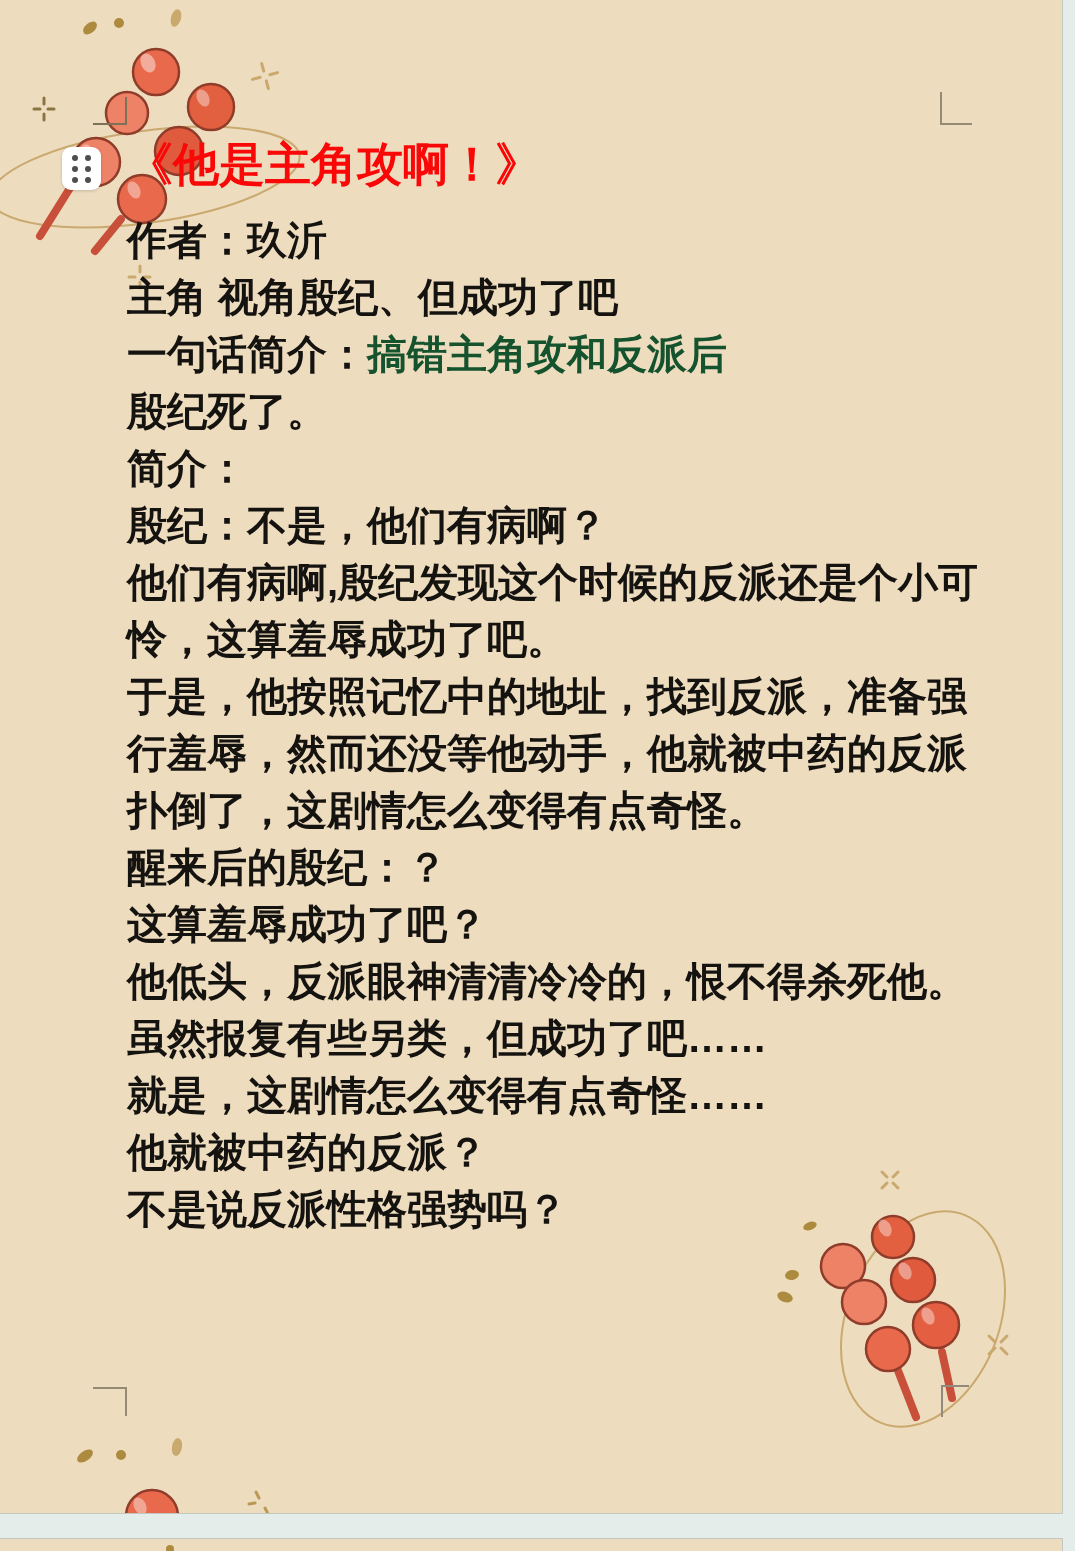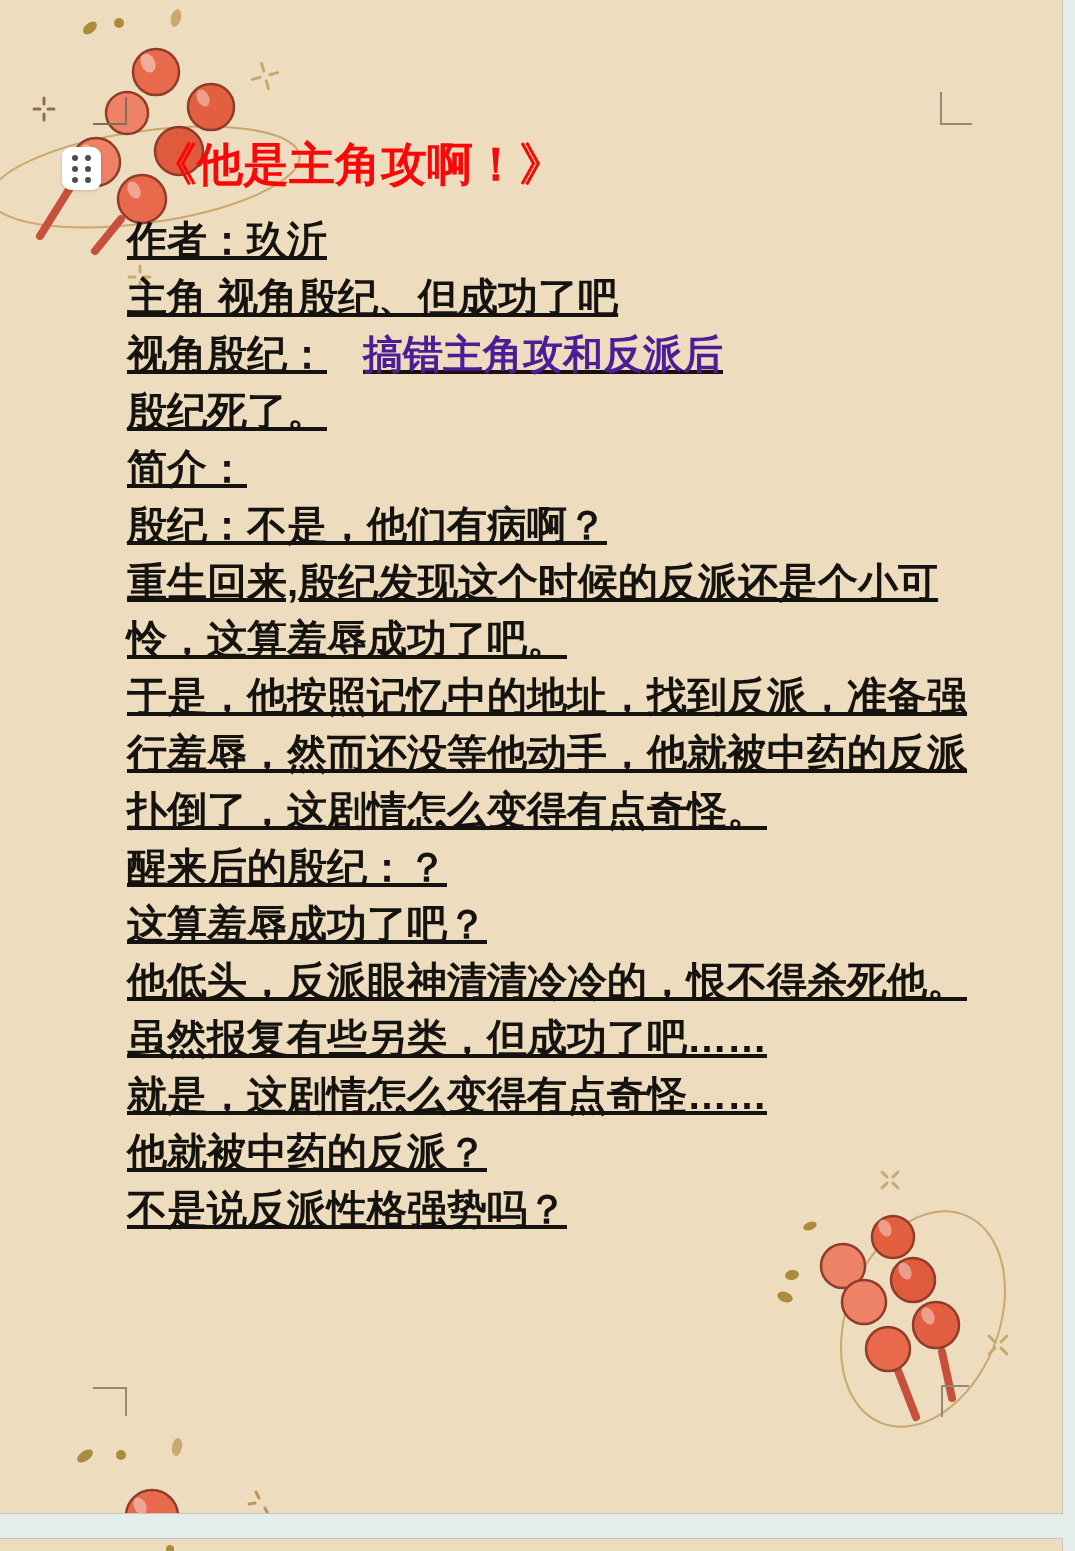--- a/index.html
+++ b/index.html
@@ -22,29 +22,28 @@
   .page-1 { top:0; height:1514px; border-bottom:1px solid #c2c7c0; }
   .page-2 { top:1538px; height:13px; border-top:1px solid #c2c7c0; }
 
   
   .content {
     position:absolute; left:127px; top:136px; width:880px;
     z-index:5; color:#151310;
   }
   .doc-title {
     font-size:46px; font-weight:700; color:#fa0707;
-    line-height:56px; white-space:nowrap; letter-spacing:0px;margin-left:24px;
+    line-height:56px; white-space:nowrap; letter-spacing:0px;
   }
   .lines { margin-top:20px; }
   .line {
     font-size:40px; font-weight:700; line-height:57px;
     white-space:nowrap;
-    text-decoration:underline;
-  }
-  .intro-highlight { color:#4c1d95;margin-left:36px; }
+  }
+  .intro-highlight { color:#14532d; }
 
   
   .drag-handle {
     position:absolute; left:62px; top:147px; width:39px; height:43px;
     background:#ffffff; border-radius:9px; z-index:6;
     box-shadow:0 1px 3px rgba(0,0,0,0.18);
     display:grid; grid-template-columns:repeat(2,6px);
     grid-template-rows:repeat(3,6px);
     column-gap:7px; row-gap:5px;
     align-content:center; justify-content:center;
@@ -172,27 +171,27 @@
         <span></span>
         <span></span>
     </div>
 
     <div class="content">
       <div class="doc-title">《他是主角攻啊！》</div>
       <div class="lines">
         <div class="line">作者：玖沂</div>
         <div class="line">主角 视角殷纪、但成功了吧</div>
         <div class="line">
-          <span>视角殷纪：</span><span class="intro-highlight">搞错主角攻和反派后</span>
+          <span>一句话简介：</span><span class="intro-highlight">搞错主角攻和反派后</span>
         </div>
         <div>
             <div class="line">殷纪死了。</div>
             <div class="line">简介：</div>
             <div class="line">殷纪：不是，他们有病啊？</div>
-            <div class="line">重生回来,殷纪发现这个时候的反派还是个小可</div>
+            <div class="line">他们有病啊,殷纪发现这个时候的反派还是个小可</div>
             <div class="line">怜，这算羞辱成功了吧。</div>
             <div class="line">于是，他按照记忆中的地址，找到反派，准备强</div>
             <div class="line">行羞辱，然而还没等他动手，他就被中药的反派</div>
             <div class="line">扑倒了，这剧情怎么变得有点奇怪。</div>
             <div class="line">醒来后的殷纪：？</div>
             <div class="line">这算羞辱成功了吧？</div>
             <div class="line">他低头，反派眼神清清冷冷的，恨不得杀死他。</div>
             <div class="line">虽然报复有些另类，但成功了吧……</div>
             <div class="line">就是，这剧情怎么变得有点奇怪……</div>
             <div class="line">他就被中药的反派？</div>

